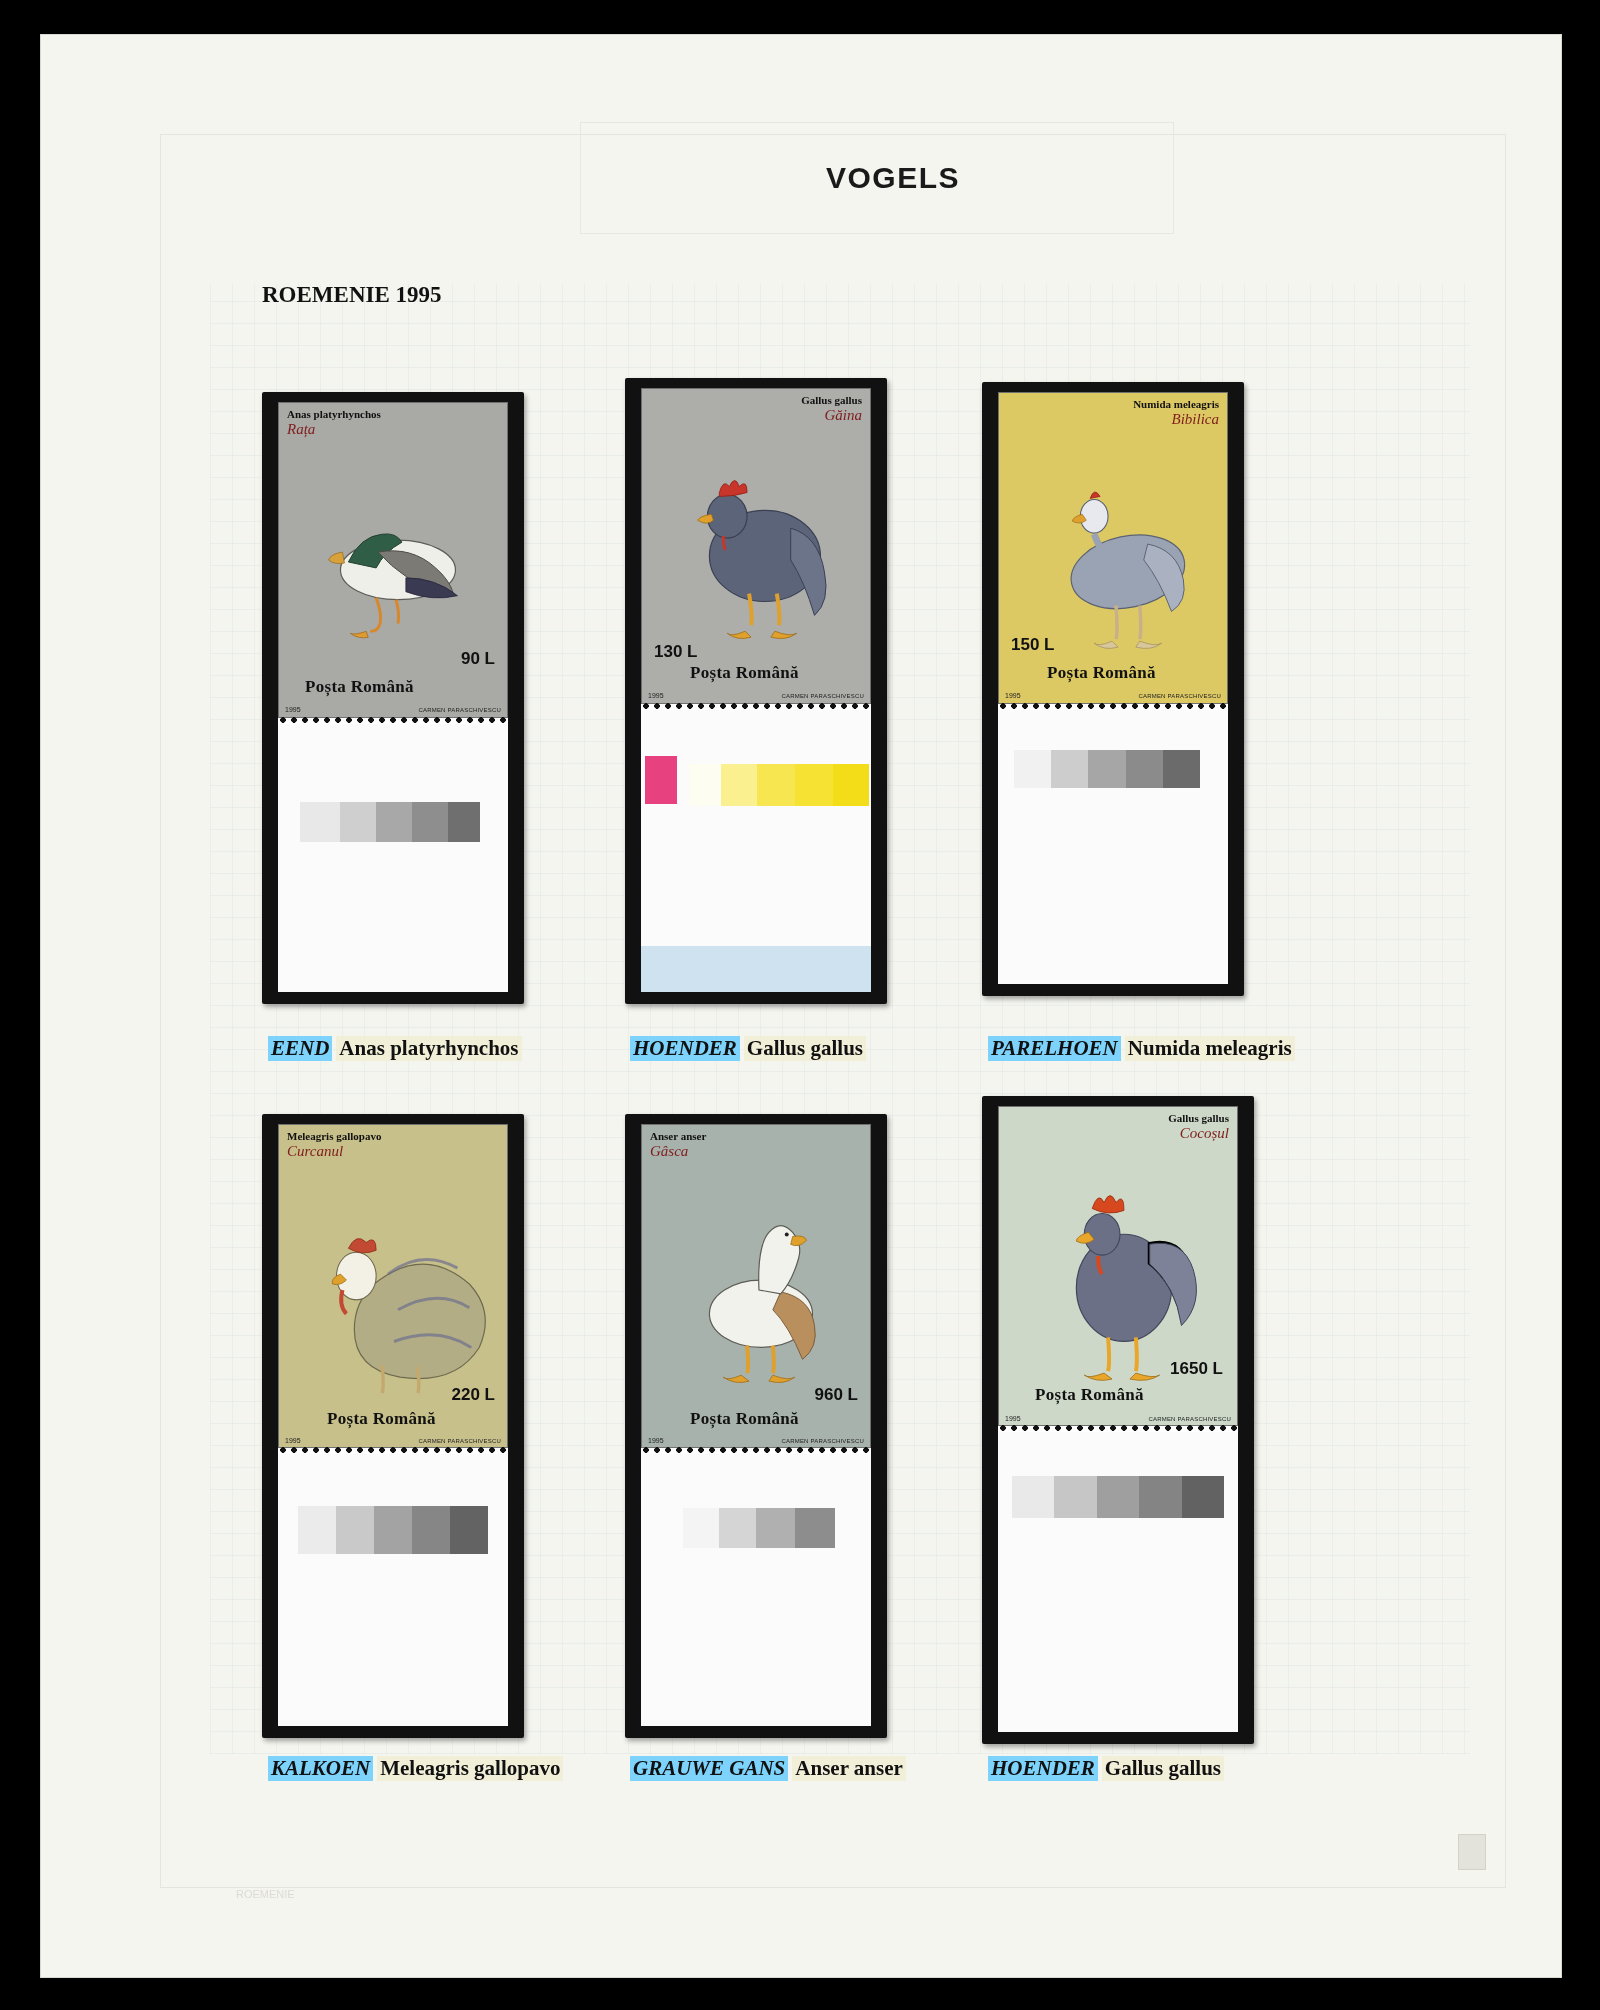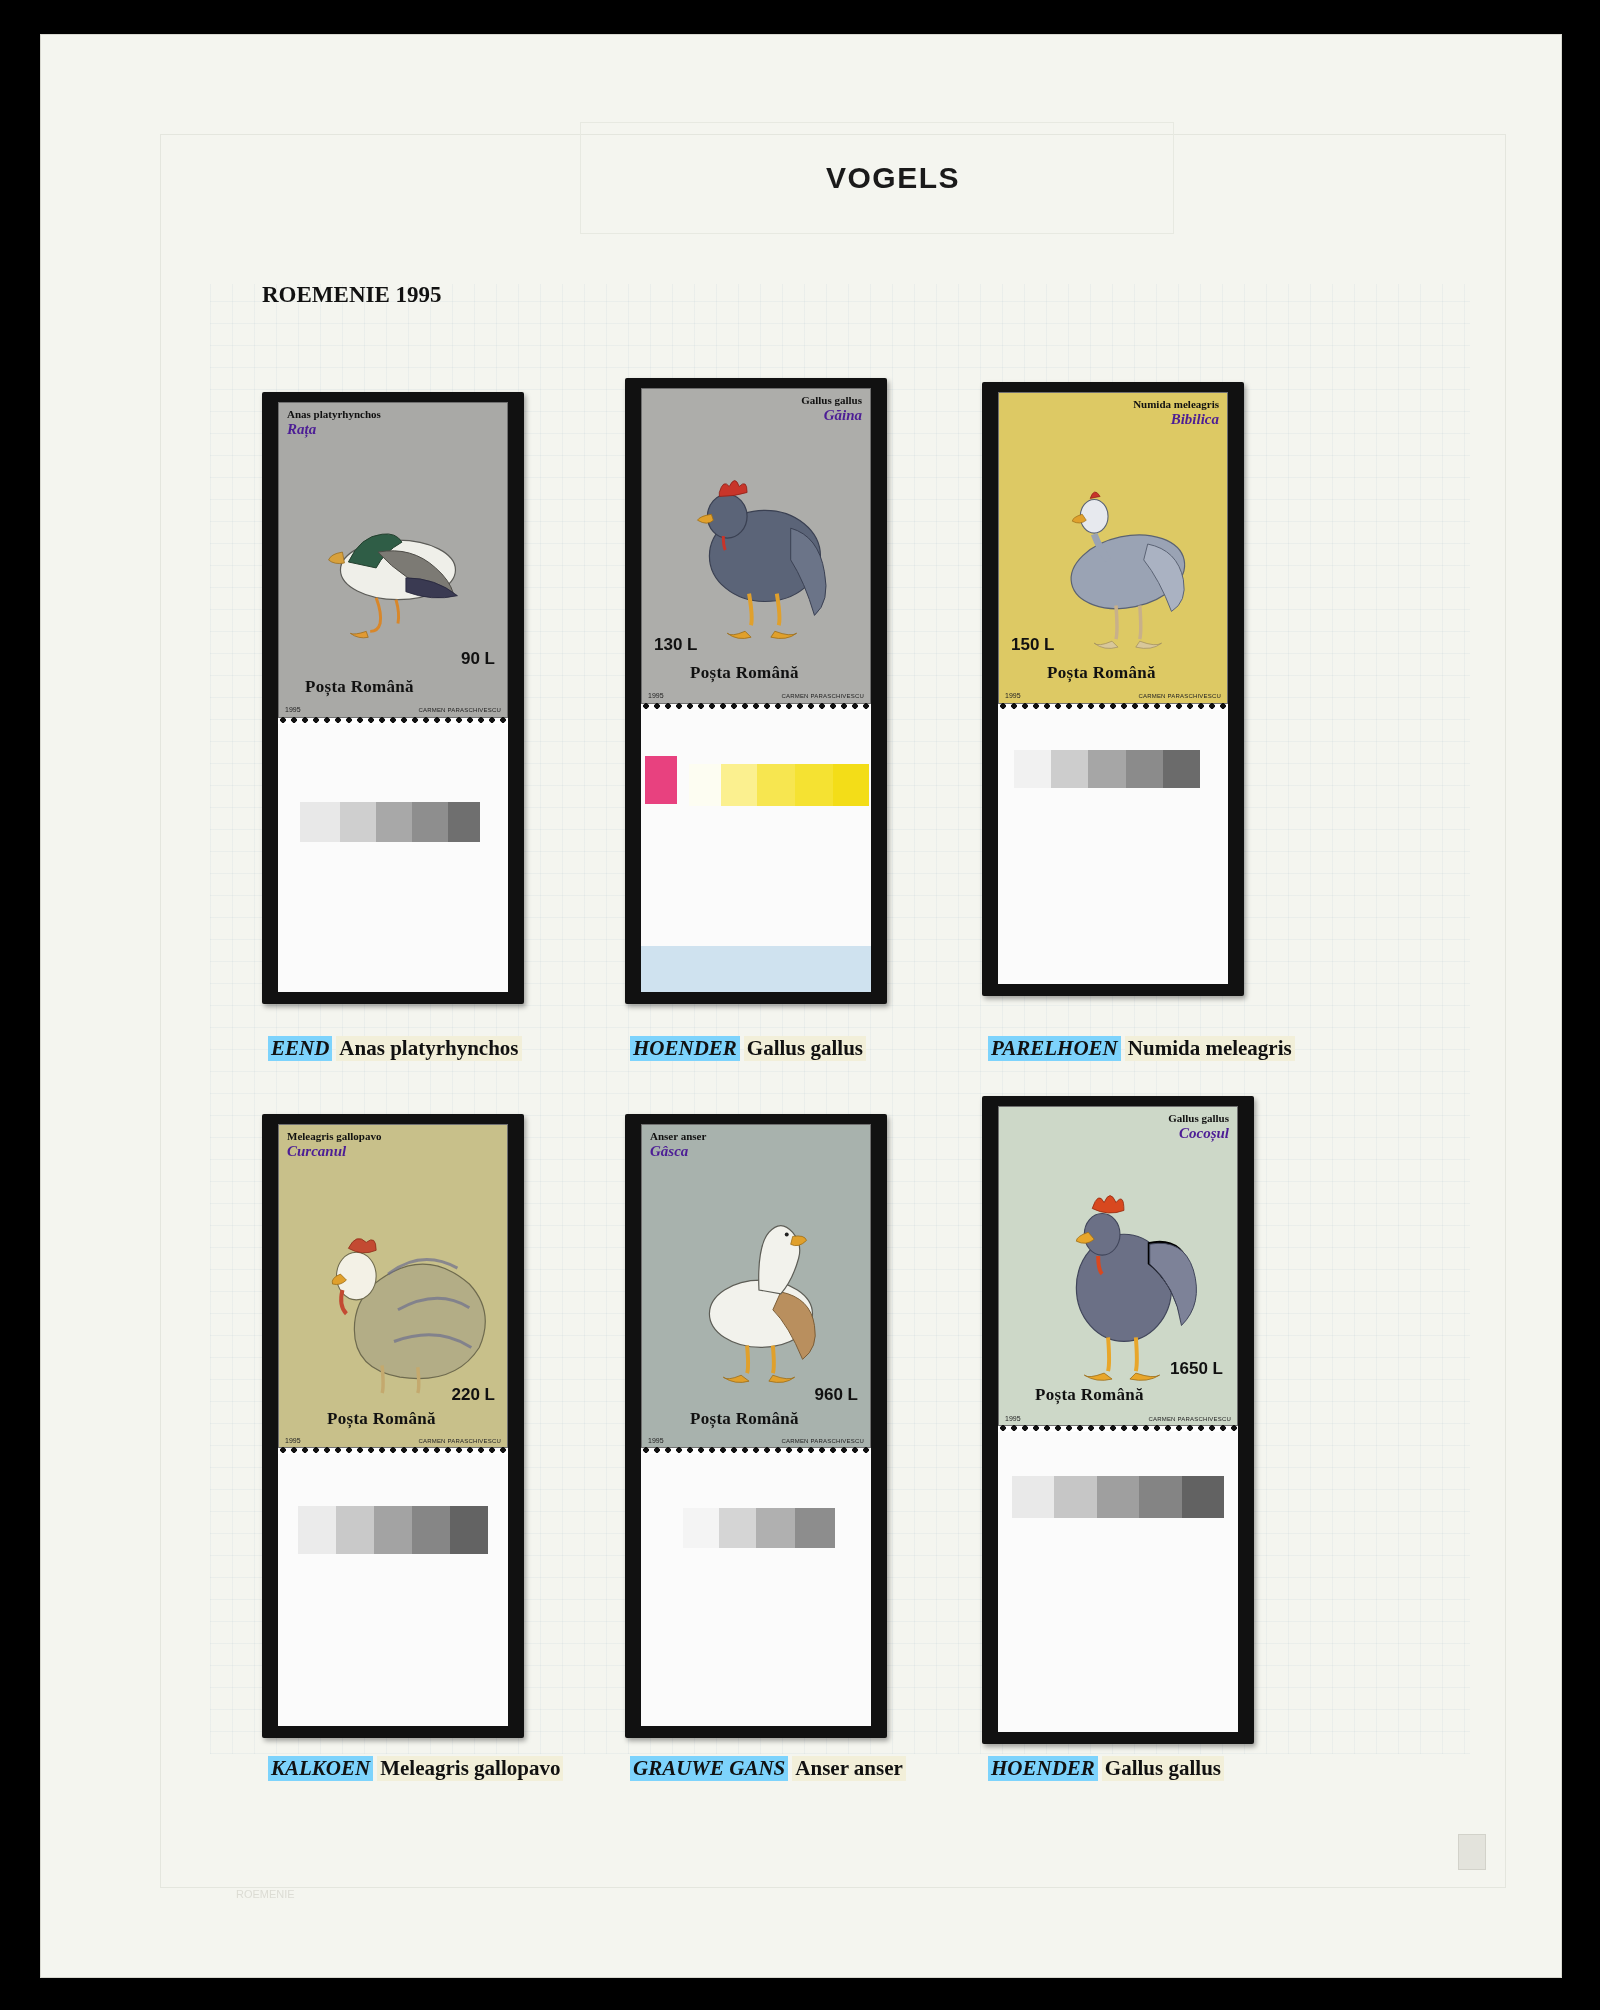--- a/index.html
+++ b/index.html
@@ -57,21 +57,21 @@
   }
   .sci{
     position:absolute; right:8px; top:5px; text-align:right;
     font-family:"Liberation Serif",serif; font-size:11px; font-weight:700; color:#111;
   }
   .sci-left{
     position:absolute; left:8px; top:5px; text-align:left;
     font-family:"Liberation Serif",serif; font-size:11px; font-weight:700; color:#111;
   }
   .common{
-    font-family:"Liberation Serif",serif; font-style:italic; font-size:15px; font-weight:700; color:#4c1d95;
+    font-family:"Liberation Serif",serif; font-style:italic; font-size:15px; font-weight:400; color:#7f1d1d;
     margin-top:2px;
   }
   .value{
     position:absolute; font-family:"Liberation Sans",sans-serif; font-weight:700;
     font-size:17px; color:#111;
   }
   .country-line{
     position:absolute; font-family:"Liberation Serif",serif; font-weight:700;
     font-size:17px; color:#111; letter-spacing:.3px;
   }
@@ -185,21 +185,21 @@
           <ellipse cx="124" cy="168" rx="56" ry="46" fill="#5b6478" stroke="#3a4052" stroke-width="1.2"></ellipse>
           <path d="M150 140 q28 8 34 44 q6 30 -10 44 q-10 -34 -24 -56 z" fill="#6b7488" stroke="#3a4052" stroke-width="1"></path>
           <ellipse cx="86" cy="128" rx="20" ry="22" fill="#5b6478" stroke="#3a4052" stroke-width="1.2"></ellipse>
           <path d="M78 104 q4 -14 10 -6 q6 -12 10 0 q8 -8 8 6 q-12 4 -28 4 z" fill="#c8352a" stroke="#8e2017" stroke-width=".8"></path>
           <path d="M70 126 q-12 2 -14 6 q10 6 16 0 z" fill="#e0a02c" stroke="#9c6c17" stroke-width=".8"></path>
           <path d="M82 148 q0 10 2 14" fill="none" stroke="#c8352a" stroke-width="3"></path>
           <path d="M108 206 q4 24 2 32 M136 206 q4 24 2 32" fill="none" stroke="#e0a02c" stroke-width="4"></path>
           <path d="M104 244 q-14 6 -18 2 q10 8 24 4 z" fill="#e0a02c" stroke="#9c6c17" stroke-width=".8"></path>
           <path d="M134 244 q16 6 22 2 q-10 8 -26 4 z" fill="#e0a02c" stroke="#9c6c17" stroke-width=".8"></path>
         </svg>
-        <div class="value" style="left:12px; bottom:48px;">130 L</div>
+        <div class="value" style="left:12px; bottom:41px;">130 L</div>
         <div class="country-line" style="left:48px; bottom:20px;">Poșta Română</div>
         <div class="yearmark" style="bottom:4px;">1995</div>
         <div class="designer" style="right:6px; bottom:4px;">CARMEN PARASCHIVESCU</div>
       </div>
       <div class="perfrow" style="top:314px;"></div>
       <div class="selvage" style="top:322px; height:282px;"></div>
       <div class="colorbar" style="left:4px; top:368px; width:32px; height:48px;">
         <i style="width:100%;background:#e8417f;"></i>
       </div>
       <div class="colorbar" style="left:48px; top:376px; width:180px; height:42px;">

